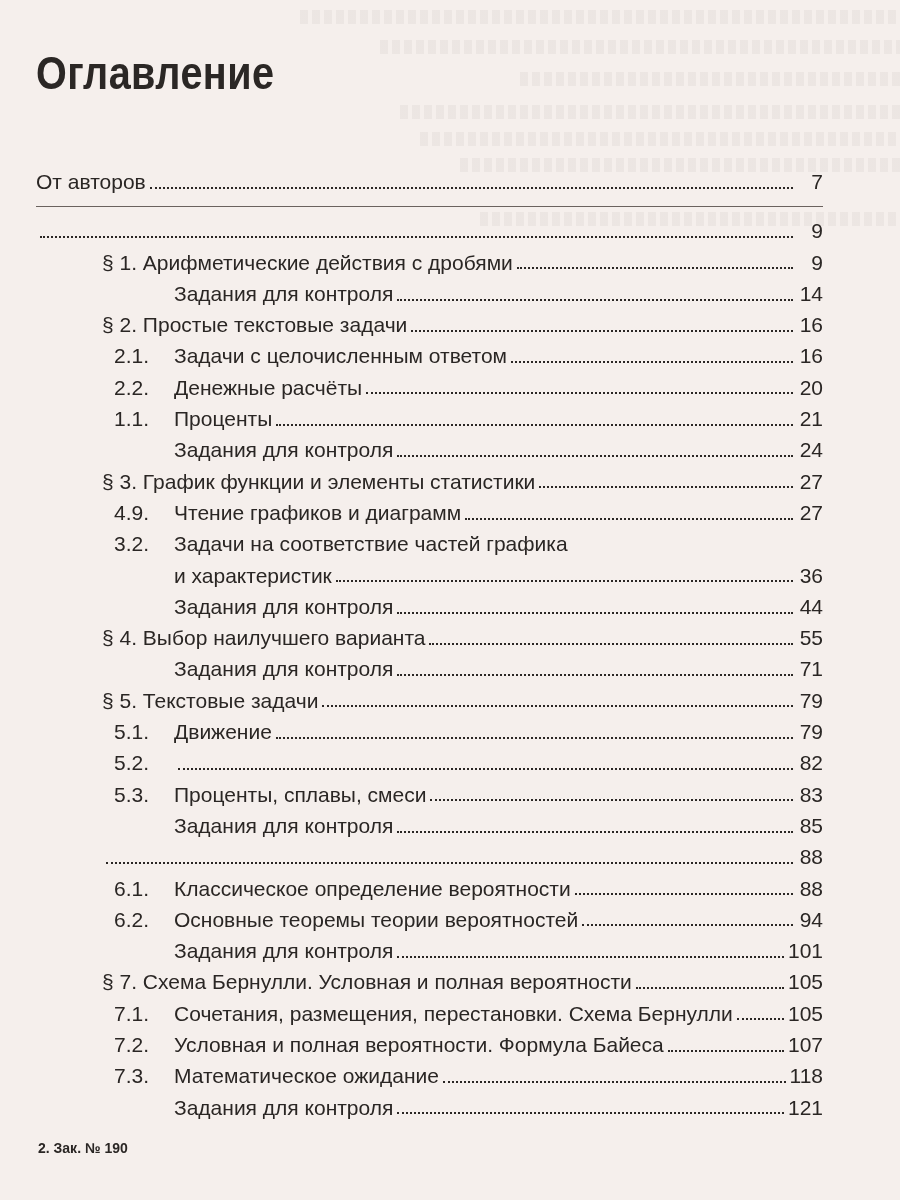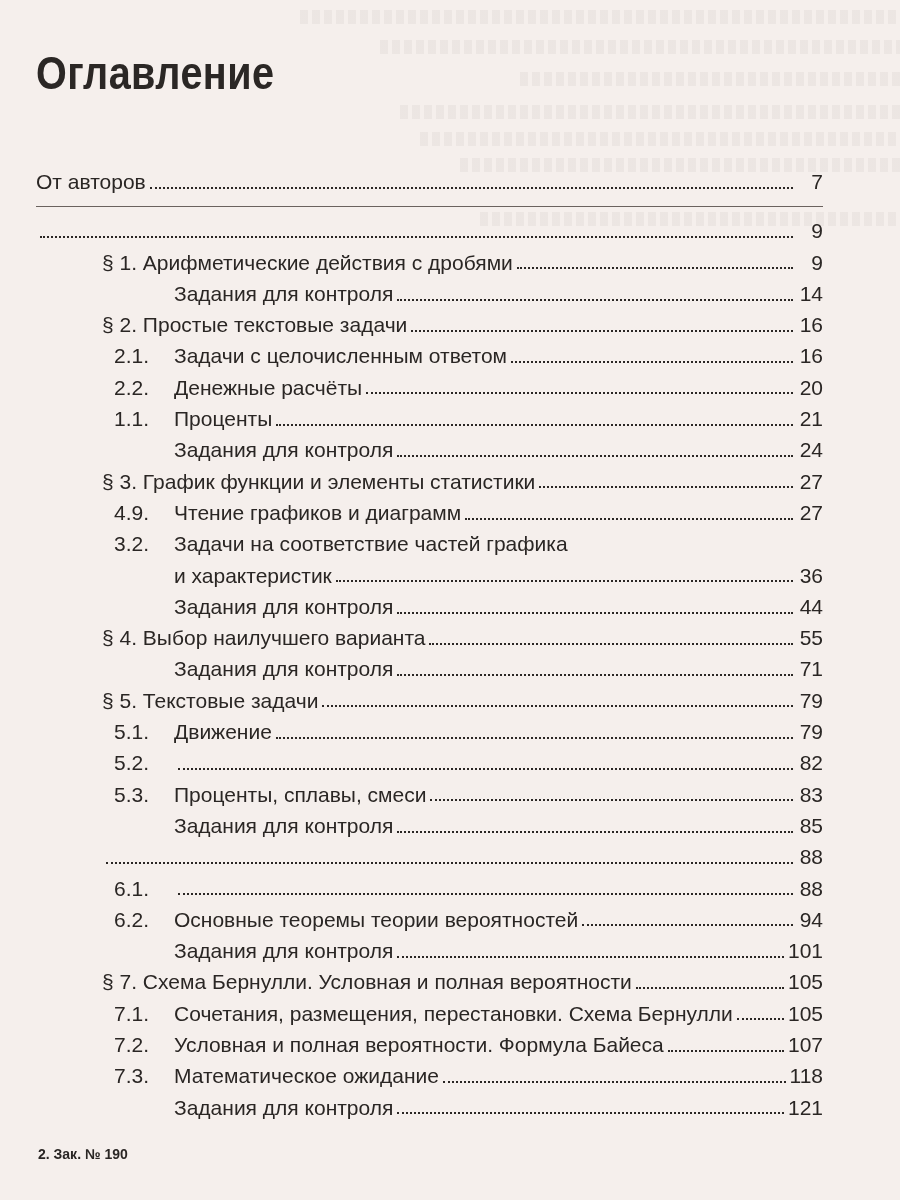--- a/index.html
+++ b/index.html
@@ -34,21 +34,21 @@
   .num { display: inline-block; width: 60px; flex: none; }
   .lbl { flex: none; }
   .dots {
     flex: 1 1 auto; overflow: hidden; margin: 0 4px;
     border-bottom: 2px dotted #2a2624; height: 0; align-self: center; margin-top: 12px;
   }
   .pg { flex: none; text-align: right; min-width: 26px; }
   .hr { position: absolute; left: 36px; right: 70px; height: 1px; background: #6a625e; }
   .footer {
     position: absolute; left: 38px; top: 1140px;
-    font-size: 14px; font-weight: bold; color: #2a2624; margin-top: 6px;
+    font-size: 14px; font-weight: bold; color: #2a2624;
   }
 </style>
 </head>
 <body>
 
 <div class="bleed">
   <div class="ln" style="top:10px; left:300px;"></div>
   <div class="ln" style="top:40px; left:380px;"></div>
   <div class="ln" style="top:72px; left:520px;"></div>
   <div class="ln" style="top:105px; left:400px;"></div>
@@ -191,20 +191,21 @@
     <span class="pg">85</span>
   </div>
 
   <div class="row" style="padding-left:66px">
     <span class="dots"></span>
     <span class="pg">88</span>
   </div>
 
   <div class="row" style="padding-left:78px">
     <span class="num">6.1.</span>
+    <span class="lbl">Классическое определение вероятности</span>
     <span class="dots"></span>
     <span class="pg">88</span>
   </div>
 
   <div class="row" style="padding-left:78px">
     <span class="num">6.2.</span>
     <span class="lbl">Основные теоремы теории вероятностей</span>
     <span class="dots"></span>
     <span class="pg">94</span>
   </div>

